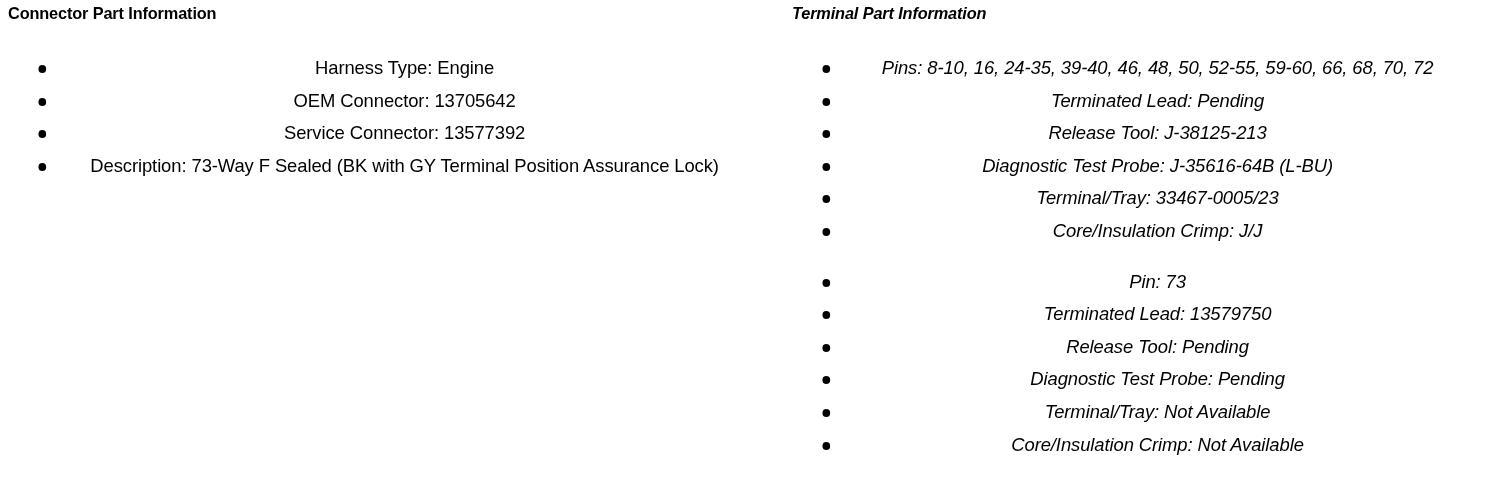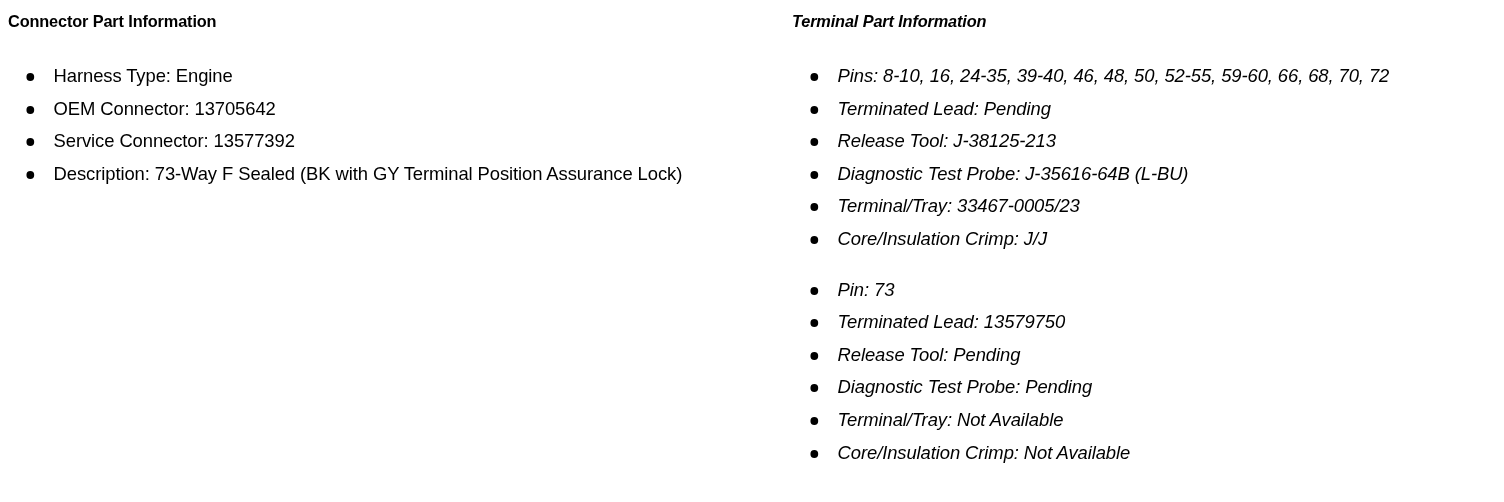--- a/index.html
+++ b/index.html
@@ -13,40 +13,41 @@
     height: 502px;
     position: relative;
     overflow: hidden;
     font-family: "Liberation Sans", "DejaVu Sans", sans-serif;
     color: #000000;
     -webkit-font-smoothing: none;
   }
 
   .column {
     position: absolute;
-    top: 8px;
+    top: 0;
   }
   .column-left  { left: 8px;   width: 770px; }
   .column-right { left: 792px; width: 706px; font-style: italic; }
 
   .section-heading {
     font-size: 17px;
     font-weight: bold;
     line-height: 24px;
     letter-spacing: -0.15px;
     margin: 2px 0 0 0;
     white-space: nowrap;
     transform: scaleX(0.96);
     transform-origin: left center;
   }
 
   .bullet-list {
     list-style: none;
-    margin: 0;
+    margin: 12px;
     padding: 0;
+    text-align: center;
   }
   .bullet-group-first { margin-top: 26px; }
   .bullet-group-second { margin-top: 18px; }
 
   .bullet-item {
     position: relative;
     padding-left: 47px;
     font-size: 19px;
     line-height: 32.6px;
     letter-spacing: -0.1px;

